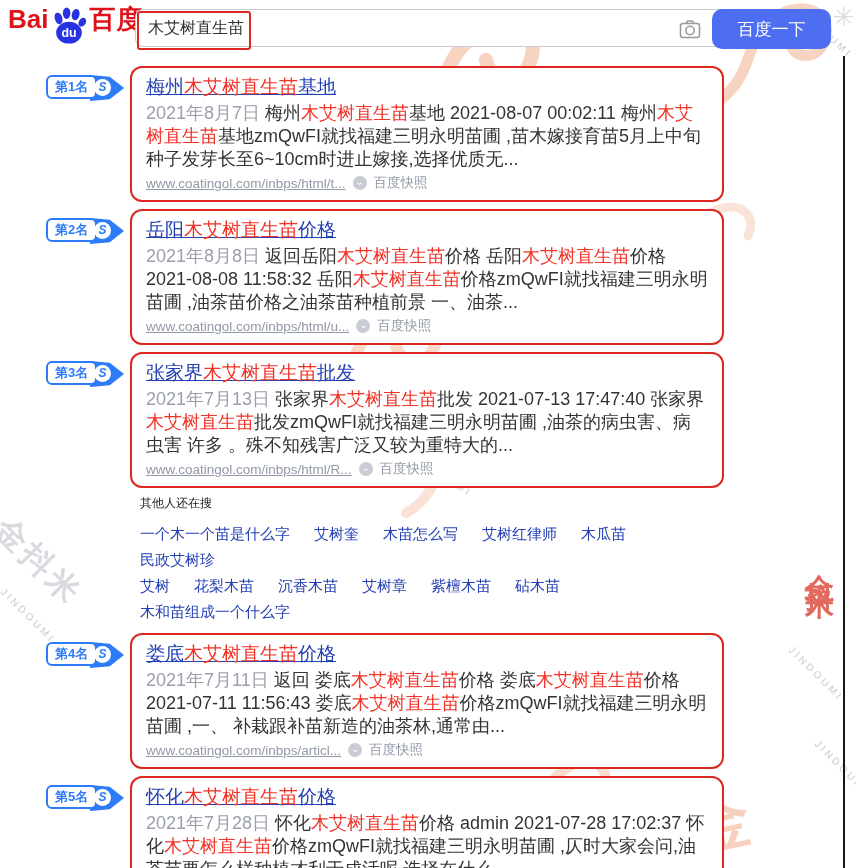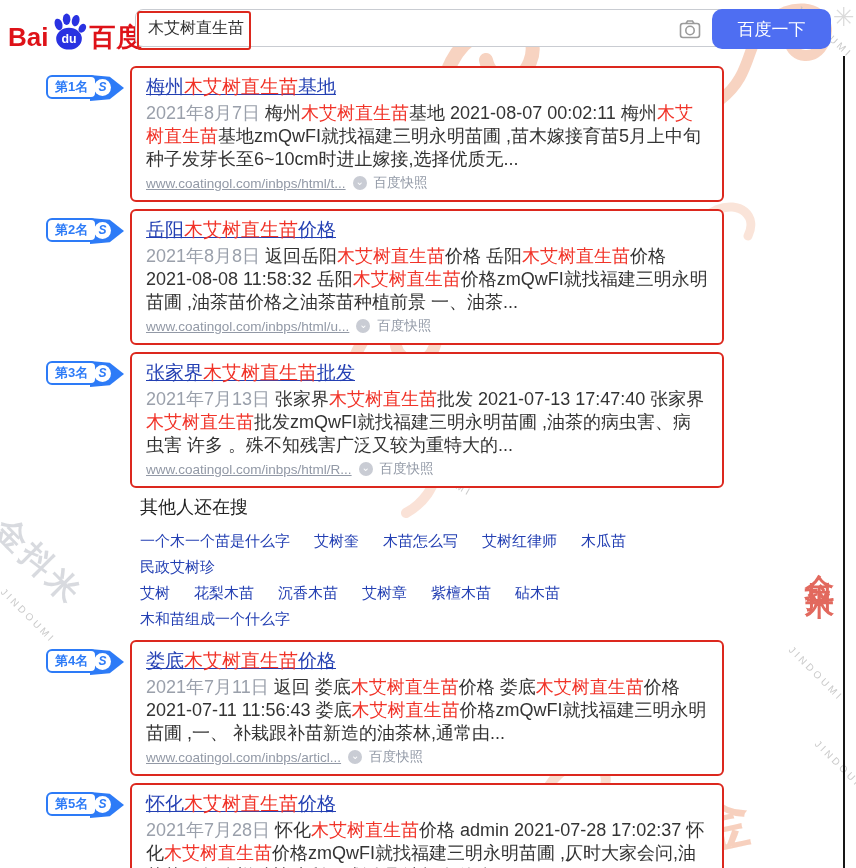--- a/index.html
+++ b/index.html
@@ -1,35 +1,35 @@
 <!DOCTYPE html>
 <html><head>
 <meta charset="utf-8">
 <style>
   html,body{margin:0;padding:0;background:#fff;}
   body{font-family:"Liberation Sans","DejaVu Sans",sans-serif;}
   .page{position:relative;width:856px;height:868px;overflow:hidden;background:#fff;}
 
   
-  .logo{position:absolute;left:8px;top:6px;display:flex;align-items:flex-end;height:44px;}
+  .logo{position:absolute;left:8px;top:6px;display:flex;align-items:flex-start;height:44px;}
   .logo-bai,.logo-cn{font-size:26px;font-weight:700;color:#de1218;line-height:1;}
   .logo-cn{letter-spacing:1px;}
   .logo-paw{width:38px;height:40px;margin:0 1px -2px 2px;}
   .search-input{position:absolute;left:135px;top:9px;width:562px;height:36px;border:1.5px solid #c9ccd2;
     border-radius:8px;padding:0 30px 0 12px;font-size:16px;color:#333;outline:none;
     font-family:"Liberation Sans","DejaVu Sans",sans-serif;}
   .query-red-box{position:absolute;left:137px;top:11px;width:110px;height:35px;border:2.5px solid #dc281e;
     border-radius:3px;pointer-events:none;z-index:5;}
   .camera{position:absolute;left:678px;top:17px;width:24px;height:24px;cursor:pointer;}
   .search-btn{position:absolute;left:712px;top:9px;width:119px;height:40px;background:#4e6ef2;color:#fff;
     border:none;border-radius:10px;font-size:17px;cursor:pointer;font-family:inherit;}
 
   
   .results-col{position:absolute;left:130px;top:66px;width:594px;}
-  .result-card{position:relative;border:2.5px solid #dc281e;border-radius:6px;margin-bottom:7px;
+  .result-card{position:relative;border:2.5px solid #dc281e;border-radius:12px;margin-bottom:7px;
     padding:6px 14px 8px;background:#fff;}
   .result-title{font-size:19px;line-height:25px;font-weight:500;color:#2440b3;text-decoration:underline;
     cursor:pointer;margin-bottom:3px;}
   .result-title .hl{color:#f13328;}
   .result-desc{font-size:18px;line-height:23px;color:#333;}
   .result-desc .date{color:#9aa0ab;}
   .result-desc .hl{color:#f13328;}
   .url-row{display:flex;align-items:center;gap:7px;margin-top:3px;font-size:13.5px;color:#9299a6;}
   .url-text{color:#9299a6;text-decoration:underline;}
   .chev-circle{width:14px;height:14px;border-radius:50%;background:#c9ccd4;color:#fff;font-size:10px;
@@ -41,21 +41,21 @@
   .badge-pill{position:absolute;left:0;top:1px;z-index:2;background:#fff;border:2px solid #2d7bf7;
     border-radius:6px;color:#2d7bf7;font-size:13px;font-weight:700;padding:3px 7px;line-height:14px;}
   .badge-arrow{position:absolute;left:44px;top:0;width:34px;height:28px;background:#2d7bf7;
     clip-path:polygon(0 4%,58% 10%,100% 50%,58% 90%,0 96%);z-index:1;}
   .badge-circle{position:absolute;left:48px;top:5px;z-index:3;width:17px;height:17px;border-radius:50%;
     background:#fff;color:#2d7bf7;font-size:12px;font-weight:700;text-align:center;line-height:17px;
     font-style:italic;}
 
   
   .related{margin:6px 0 8px;padding-left:10px;}
-  .related-title{font-size:18px;color:#222;margin:0 0 9px;}
+  .related-title{font-size:12px;color:#222;margin:0 0 9px;}
   .rel-row{display:flex;flex-wrap:wrap;gap:0 24px;line-height:26px;}
   .rel-term{font-size:15px;color:#2440b3;cursor:pointer;text-decoration:none;white-space:nowrap;}
 
   
   .edge-line{position:absolute;left:843px;top:56px;width:2px;height:812px;background:#161616;}
 
   
   .wm{position:absolute;pointer-events:none;user-select:none;}
   .wm-latin{color:#bdbdbd;font-size:10px;letter-spacing:3px;opacity:.8;}
   .wm-cn-gray{color:#bfc3ca;font-size:32px;font-weight:700;opacity:.6;letter-spacing:4px;}

